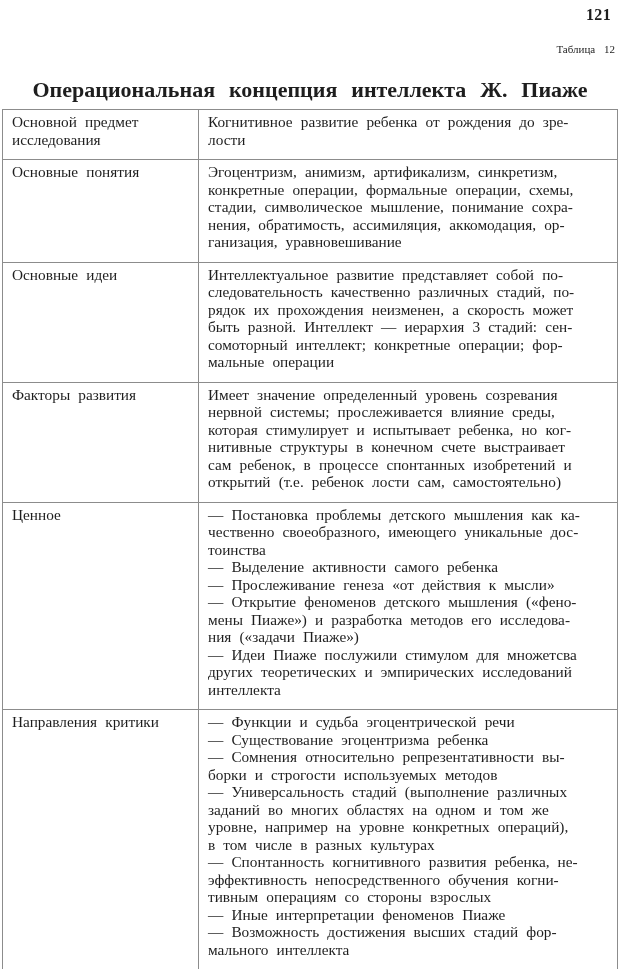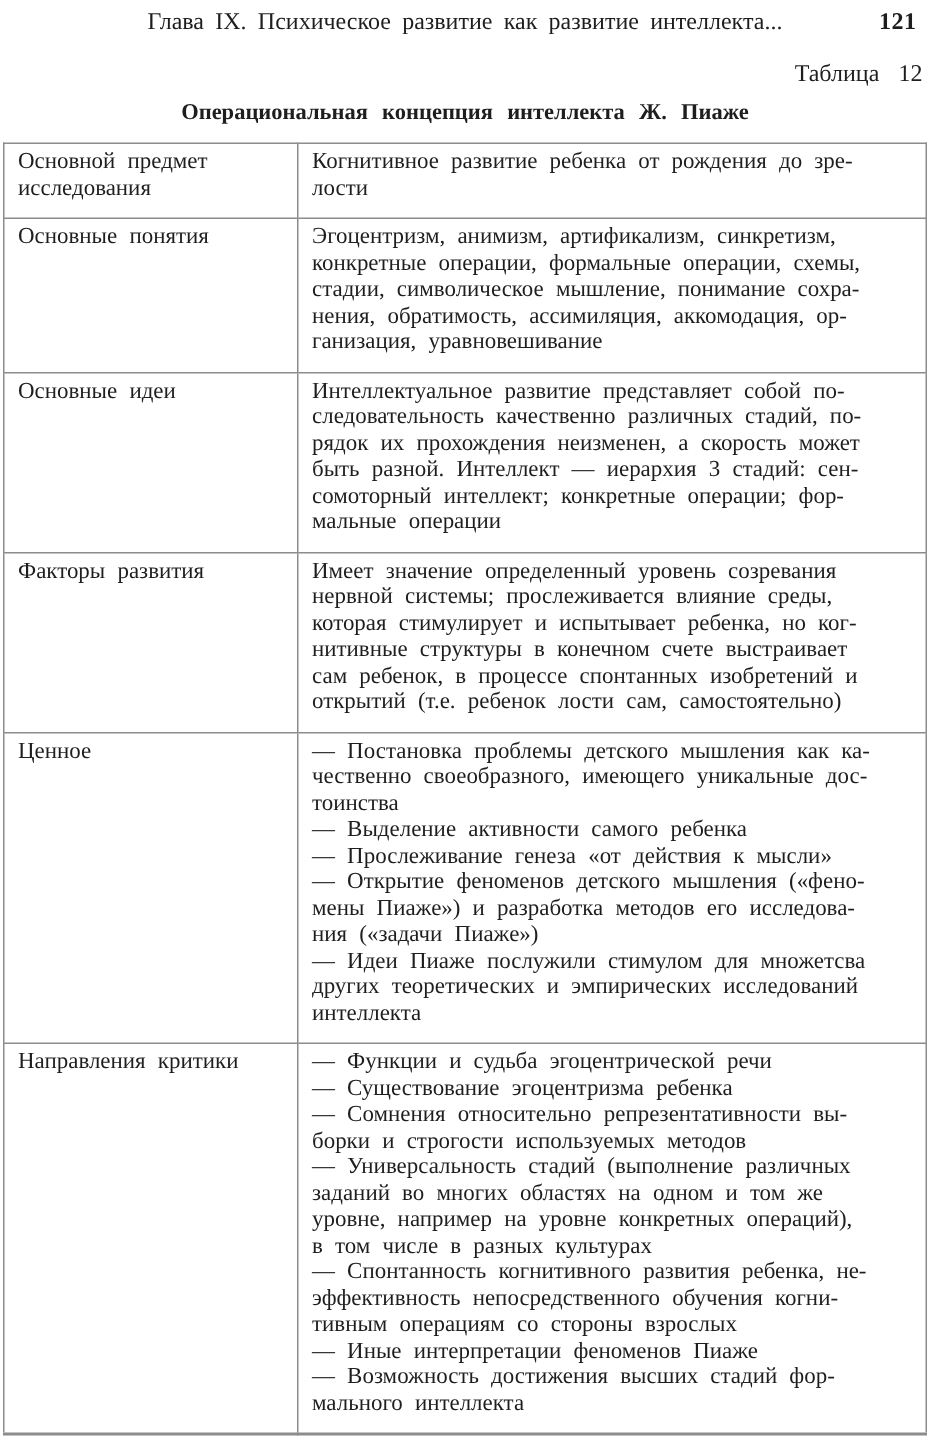--- a/index.html
+++ b/index.html
@@ -32,29 +32,29 @@
     position: absolute;
     right: 9px;
     top: 0;
     font-weight: bold;
     letter-spacing: 0.02em;
   }
 
   .table-caption {
     margin-top: 15px;
     padding-right: 5px;
-    font-size: 16px;
+    font-size: 11px;
     line-height: 19px;
     text-align: right;
     word-spacing: 0.55em;
   }
 
   .table-title {
-    margin-top: 7px;
-    font-size: 15px;
+    margin-top: 21px;
+    font-size: 22px;
     line-height: 19px;
     text-align: center;
     font-weight: bold;
     word-spacing: 0.38em;
   }
 
   table.piaget-table {
     border-collapse: collapse;
     table-layout: fixed;
     width: 616px;
@@ -73,21 +73,20 @@
   }
   td.lab { width: 196px; }
   td.con { }
 </style>
 </head>
 <body>
 
 <div class="page">
 
   <div class="running-head">
-    <span class="chapter">Глава IX. Психическое развитие как развитие интеллекта...</span>
     <span class="pagenum">121</span>
   </div>
 
   <div class="table-caption">Таблица 12</div>
 
   <div class="table-title">Операциональная концепция интеллекта Ж. Пиаже</div>
 
   <table class="piaget-table">
     <tbody>
       <tr>

